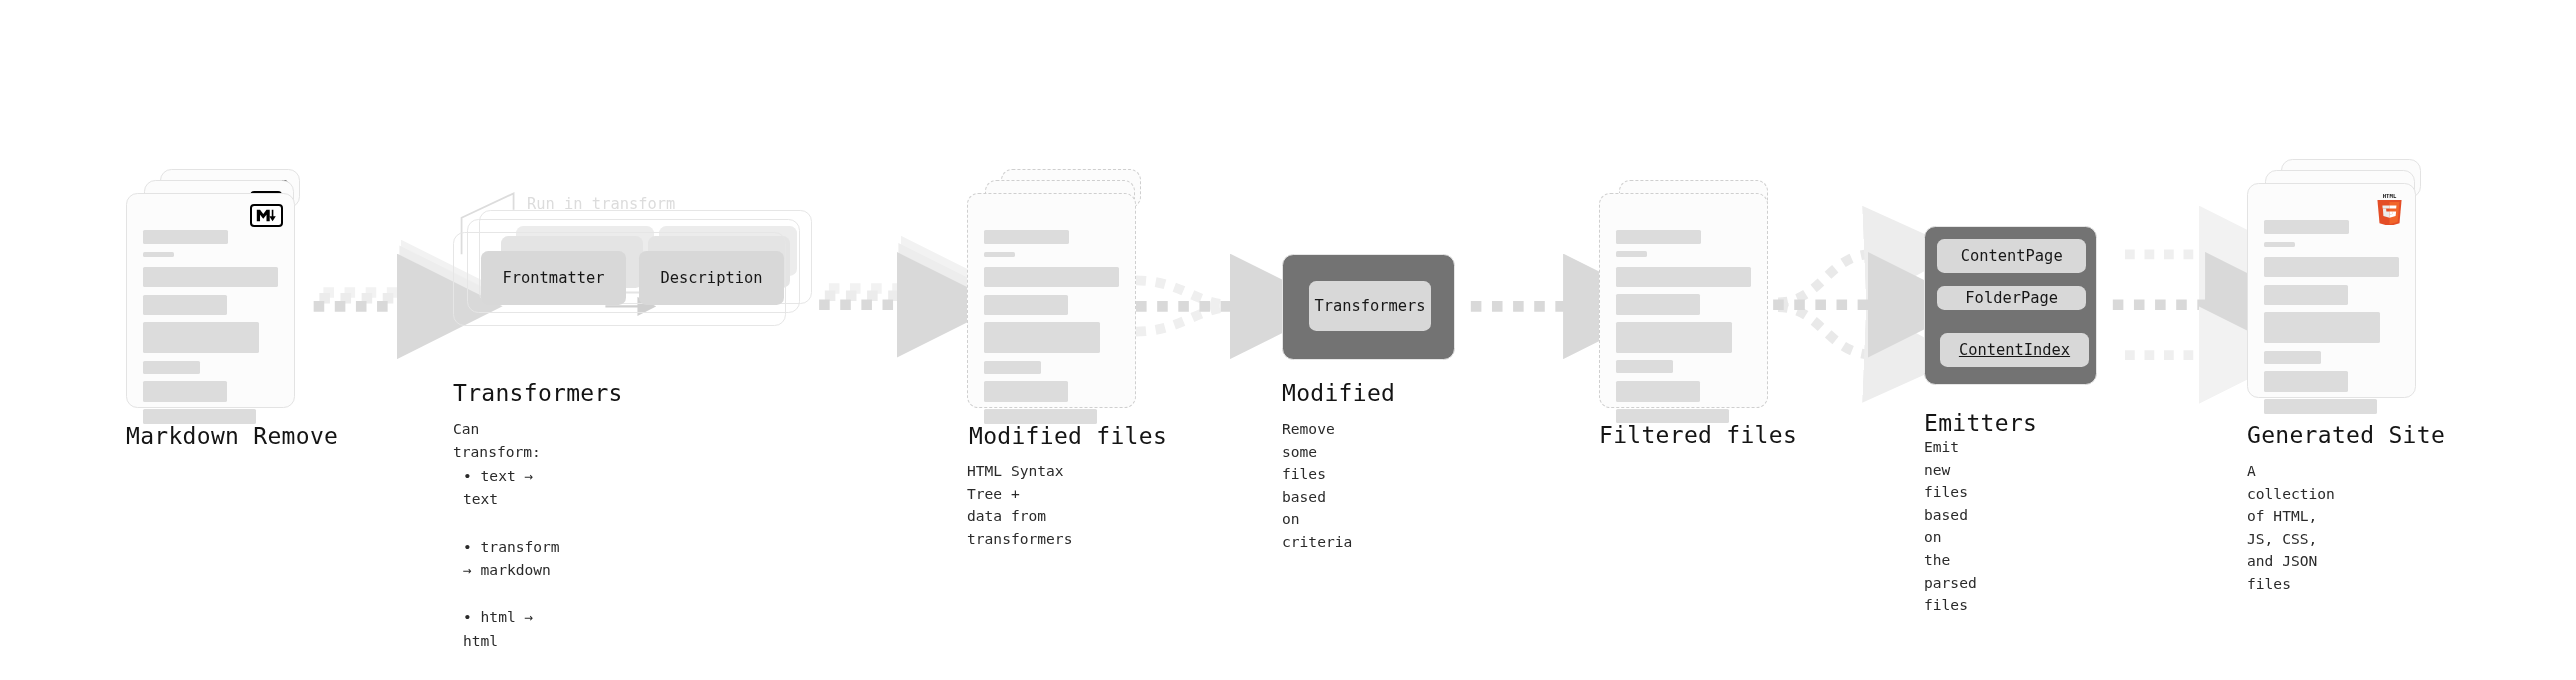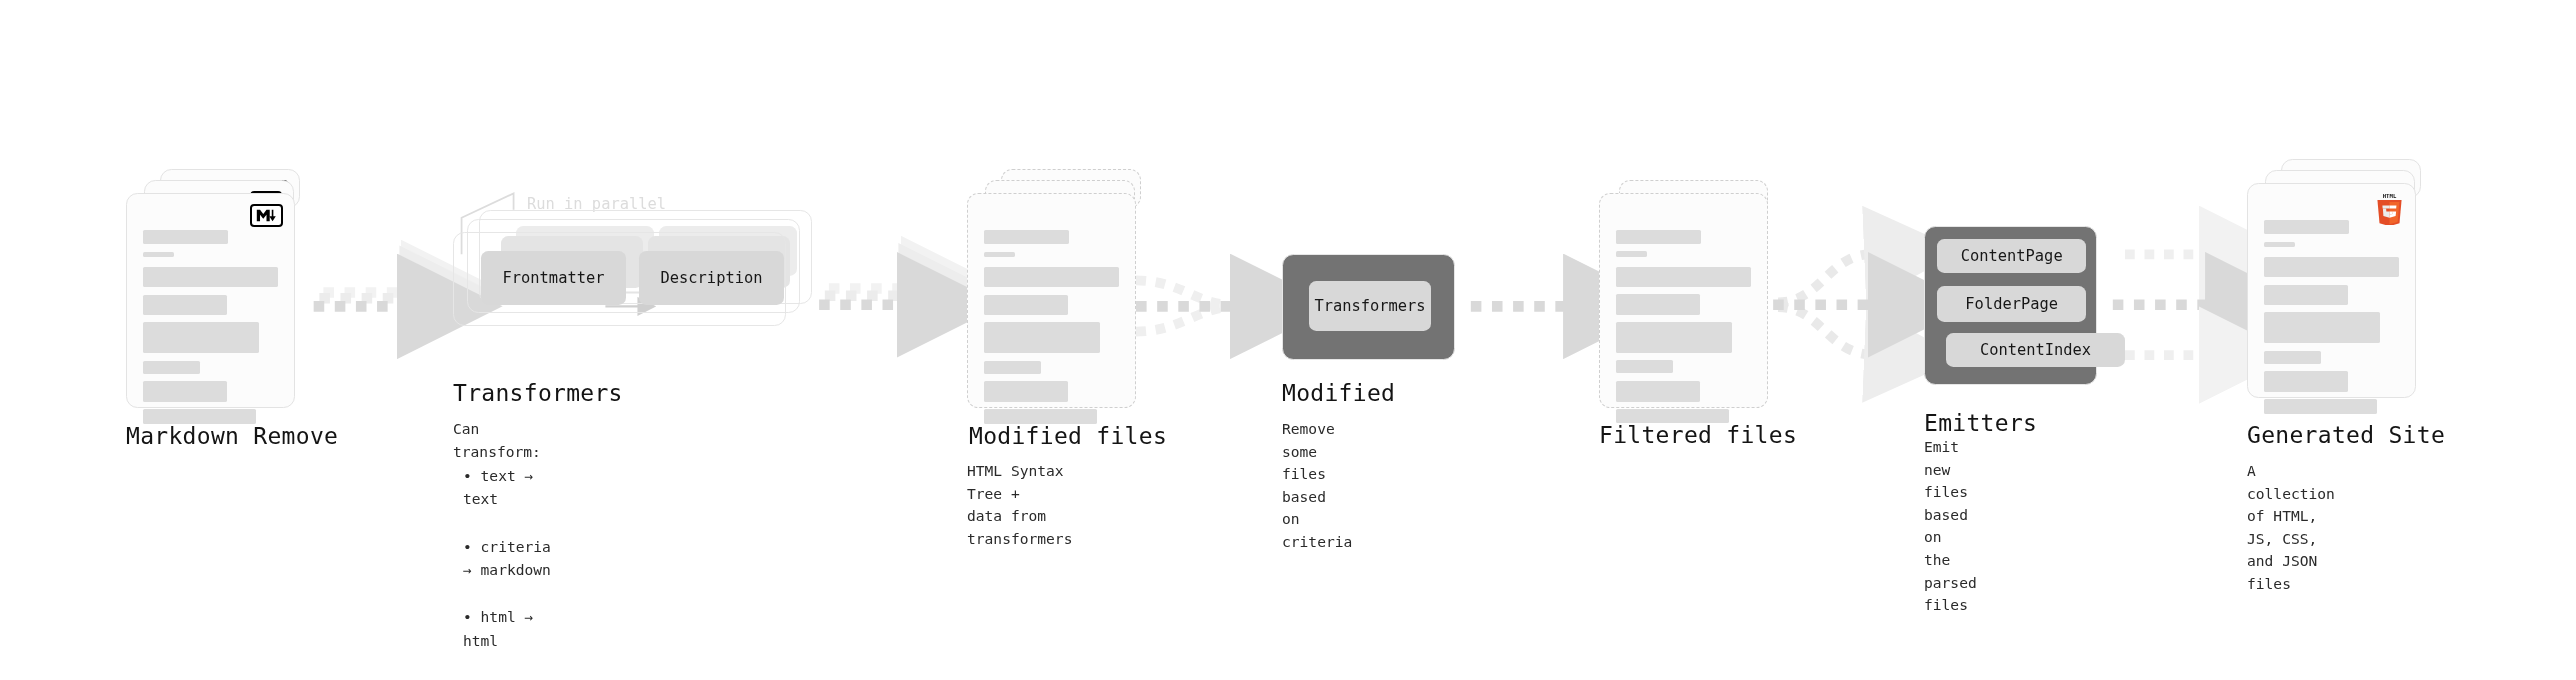--- a/index.html
+++ b/index.html
@@ -246,21 +246,21 @@
         <div class="bar" style="width:62%;  height:21px;"></div>
         <div class="bar" style="width:84%;  height:14.6px;"></div>
       </div>
     </div>
 
     <div class="caption-title" style="position:absolute; left:0px; top:254px;">Markdown Remove</div>
   </div>
 
   <div class="node" style="left:0px; top:0px;">
 
-    <div class="parallel-label" style="left:527px; top:195px;">Run in parallel</div>
+    <div class="parallel-label" style="left:527px; top:195px;">Run in transform</div>
 
     <div class="container-box" style="left:479px; top:210px; width:333px; height:94px;">
       <div class="pill ghost2" style="left:36px; top:15.4px; width:138px; height:50px;"></div>
       <div class="pill ghost2" style="left:179px; top:15.4px; width:138px; height:50px;"></div>
     </div>
 
     <div class="container-box" style="left:467px; top:219px; width:333px; height:94px;">
       <div class="pill ghost1" style="left:32.5px; top:16.3px; width:142px; height:52px;"></div>
       <div class="pill ghost1" style="left:180px; top:16.3px; width:142px; height:52px;"></div>
     </div>
@@ -272,21 +272,21 @@
 
     <div class="caption-title" style="position:absolute; left:453px; top:380px;">Transformers</div>
 
     <div class="caption-sub" style="position:absolute; left:453px; top:418px;">Can transform:</div>
 
     <div style="position:absolute; left:463px; top:440px;">
       <div class="caption-sub list">
         <span>•&nbsp;</span><span>text → text</span>
       </div>
       <div class="caption-sub list">
-        <span>•&nbsp;</span><span>criteria → markdown</span>
+        <span>•&nbsp;</span><span>transform → markdown</span>
       </div>
       <div class="caption-sub list">
         <span>•&nbsp;</span><span>html → html</span>
       </div>
     </div>
   </div>
 
   <div class="node" style="left:967px; top:169px;">
 
     <div class="filecard dashed" style="left:34px; top:0px; width:140px; height:39px;"></div>
@@ -336,22 +336,22 @@
         <div class="bar" style="width:84%;  height:14.6px;"></div>
       </div>
     </div>
 
     <div class="caption-title" style="position:absolute; left:0px; top:242px;">Filtered files</div>
   </div>
 
   <div class="node" style="left:0px; top:0px;">
     <div class="container-box solidbg" style="left:1924px; top:226px; width:173px; height:159px;">
       <div class="emit-pill" style="left:12.2px; top:12.2px; width:149px; height:34px;">ContentPage</div>
-      <div class="emit-pill" style="left:12.2px; top:59px; width:149px; height:36px;text-align:center;">FolderPage</div>
-      <div class="emit-pill" style="left:21px; top:106px; width:179px; height:34px;">ContentIndex</div>
+      <div class="emit-pill" style="left:12.2px; top:59px; width:149px; height:24px;text-align:center;">FolderPage</div>
+      <div class="emit-pill" style="left:15px; top:106px; width:149px; height:34px;text-decoration:underline;">ContentIndex</div>
     </div>
 
     <div class="caption-title" style="position:absolute; left:1924px; top:398px;margin-top:12px;">Emitters</div>
     <div class="caption-sub" style="position:absolute; left:1924px; top:436px;">Emit new files based on
 the parsed files</div>
   </div>
 
   <div class="node" style="left:2247px; top:159px;">
 
     <div class="filecard" style="left:34px; top:0px; width:140px; height:39px;">

